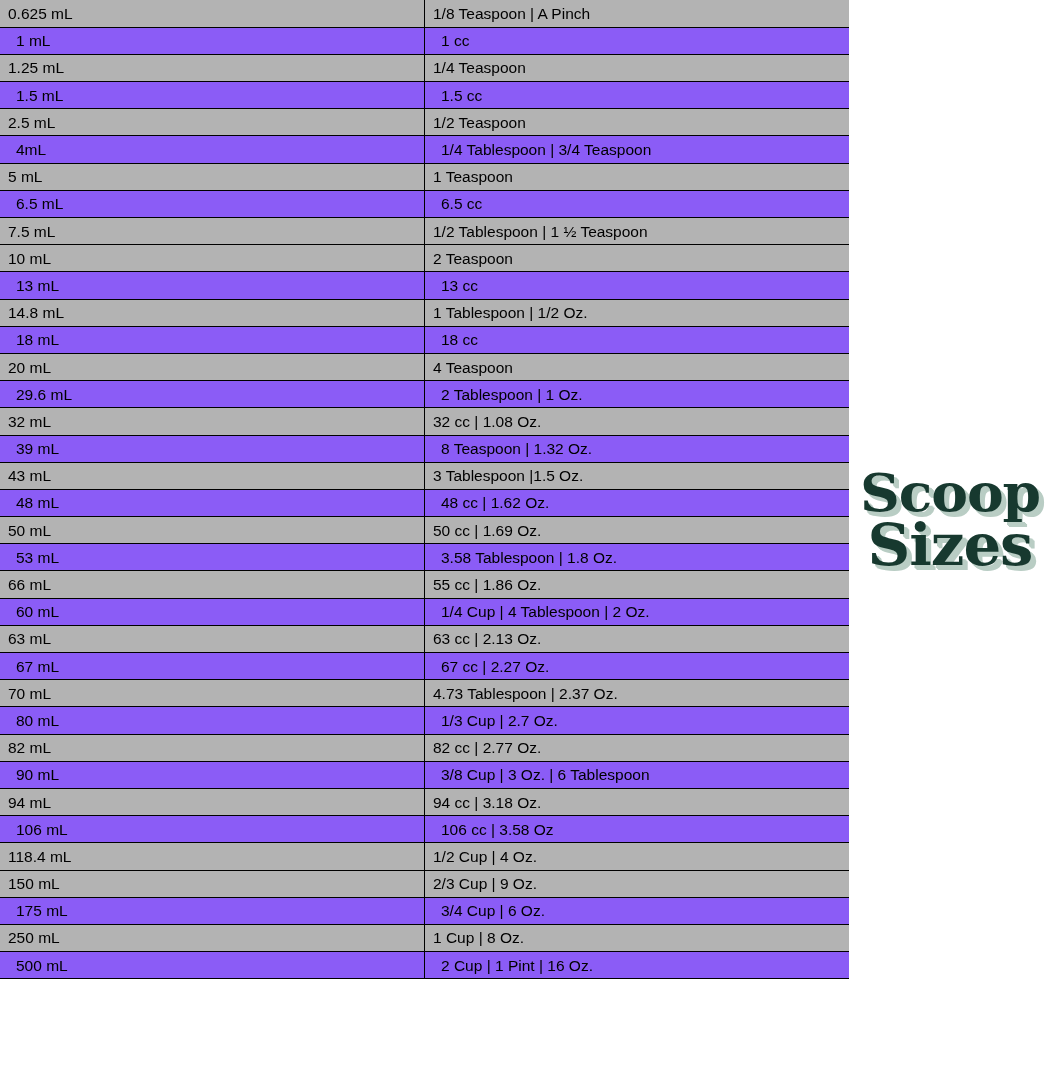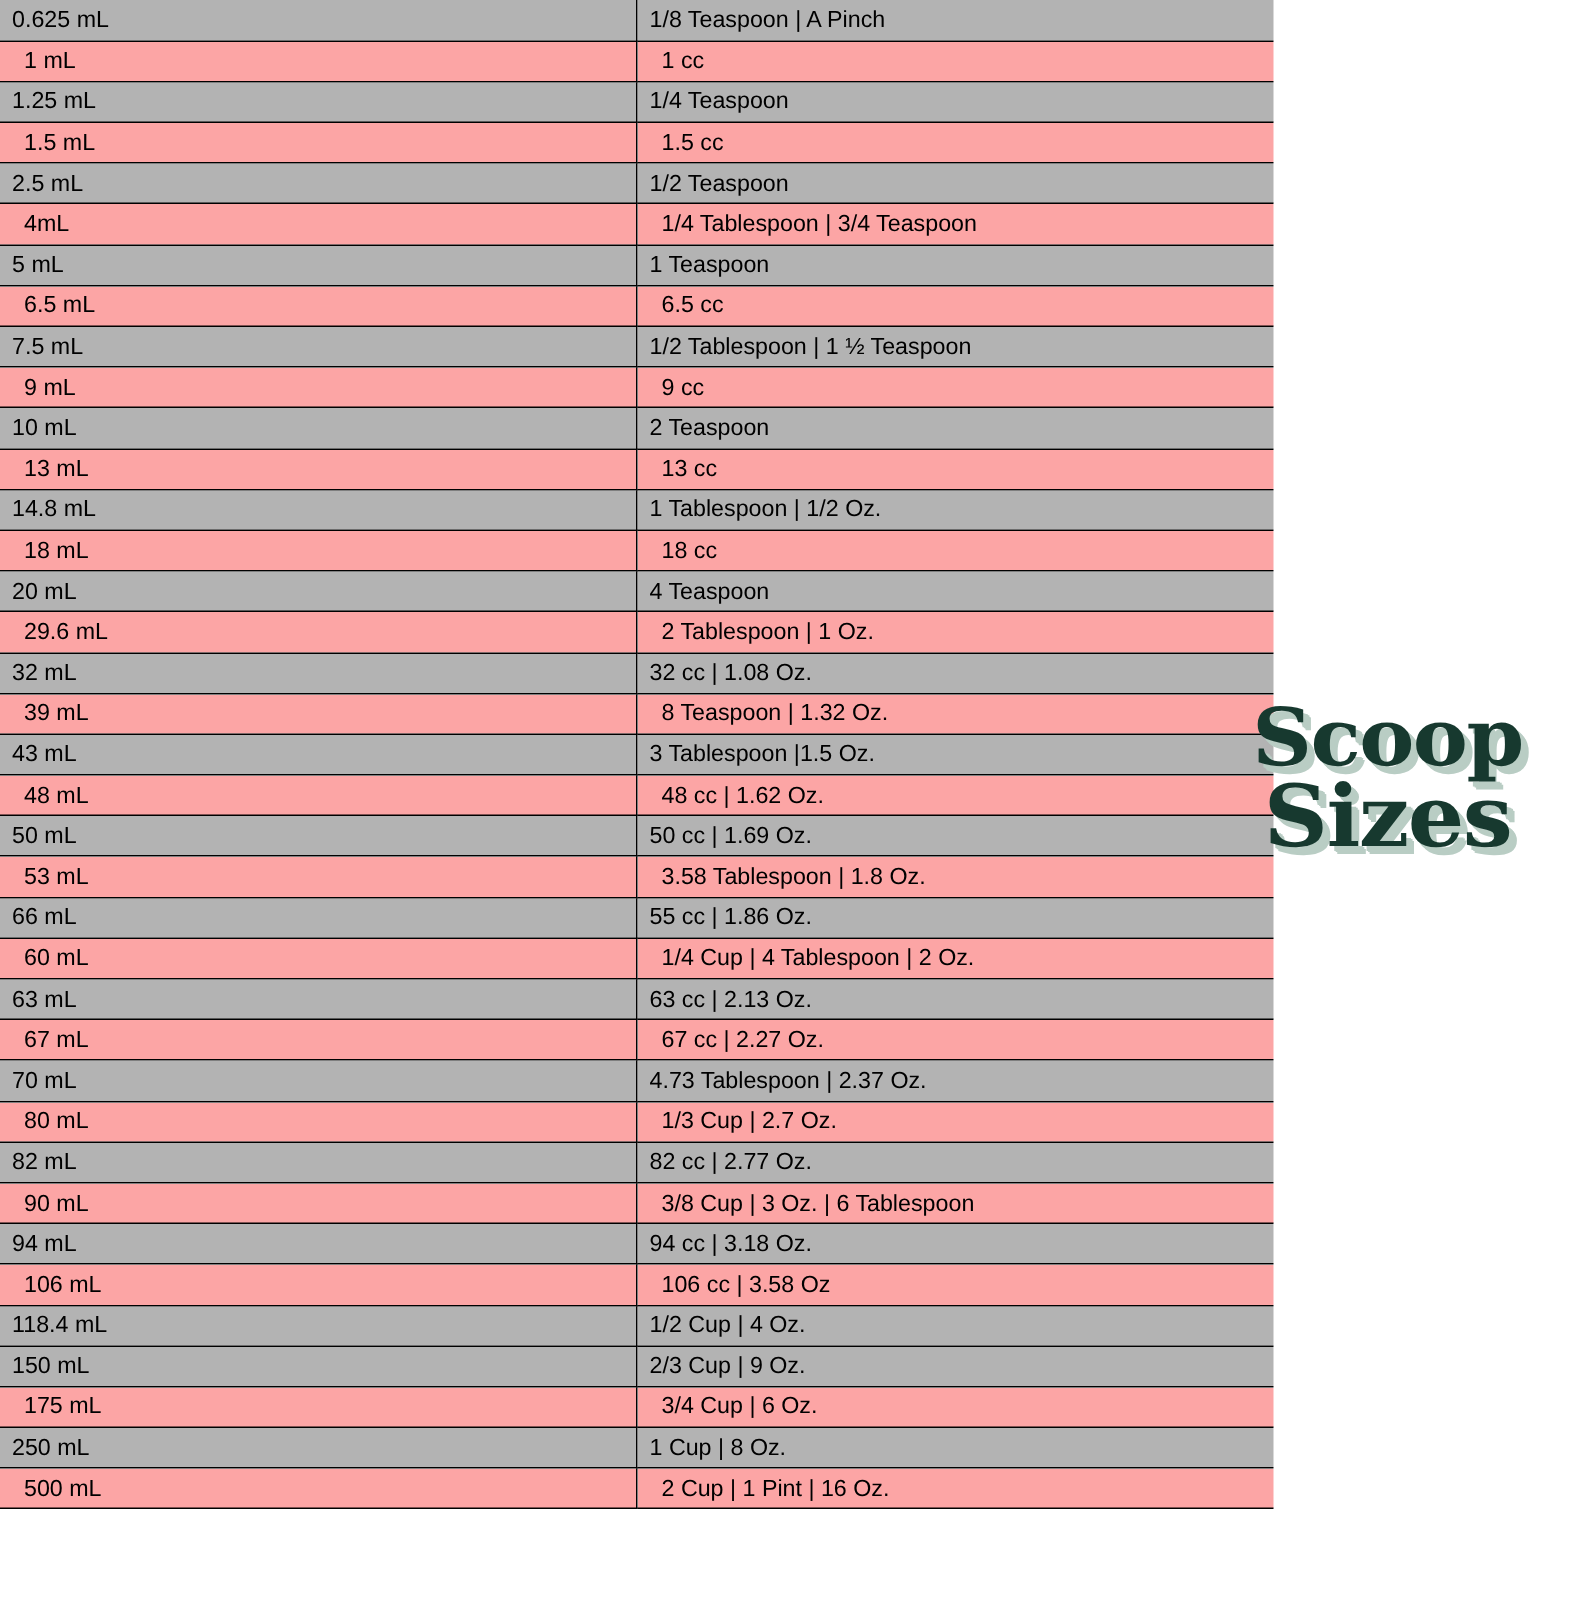--- a/index.html
+++ b/index.html
@@ -41,27 +41,27 @@
     width: 416px;
     border-right: 1px solid #000000;
   }
   #conversion-table td.col-equiv {
     width: 416px;
   }
   #conversion-table tr.shaded td {
     background: #b3b3b3;
   }
   #conversion-table tr.plain td {
-    background: #fca5a5;
+    background: #8b5cf6;
     padding-left: 16px;
   }
 
   .logo {
     position: absolute;
-    left: 820px;
+    left: 845px;
     top: 468px;
     width: 210px;
     text-align: center;
     font-family: "DejaVu Serif", serif;
     font-weight: bold;
     font-style: normal;
     color: #17392f;
     line-height: 0.92;
     letter-spacing: -1px;
   }
@@ -111,24 +111,20 @@
         <td class="col-equiv">1 Teaspoon</td>
       </tr>
       <tr class="plain">
         <td class="col-metric">6.5 mL</td>
         <td class="col-equiv">6.5 cc</td>
       </tr>
       <tr class="shaded">
         <td class="col-metric">7.5 mL</td>
         <td class="col-equiv">1/2 Tablespoon | 1 ½ Teaspoon</td>
       </tr>
-      <tr class="plain">
-        <td class="col-metric">9 mL</td>
-        <td class="col-equiv">9 cc</td>
-      </tr>
       <tr class="shaded">
         <td class="col-metric">10 mL</td>
         <td class="col-equiv">2 Teaspoon</td>
       </tr>
       <tr class="plain">
         <td class="col-metric">13 mL</td>
         <td class="col-equiv">13 cc</td>
       </tr>
       <tr class="shaded">
         <td class="col-metric">14.8 mL</td>

